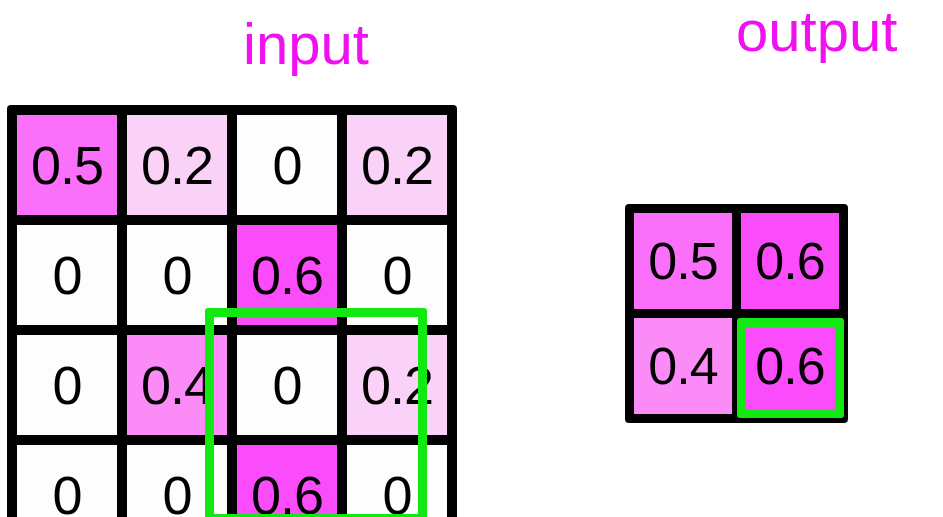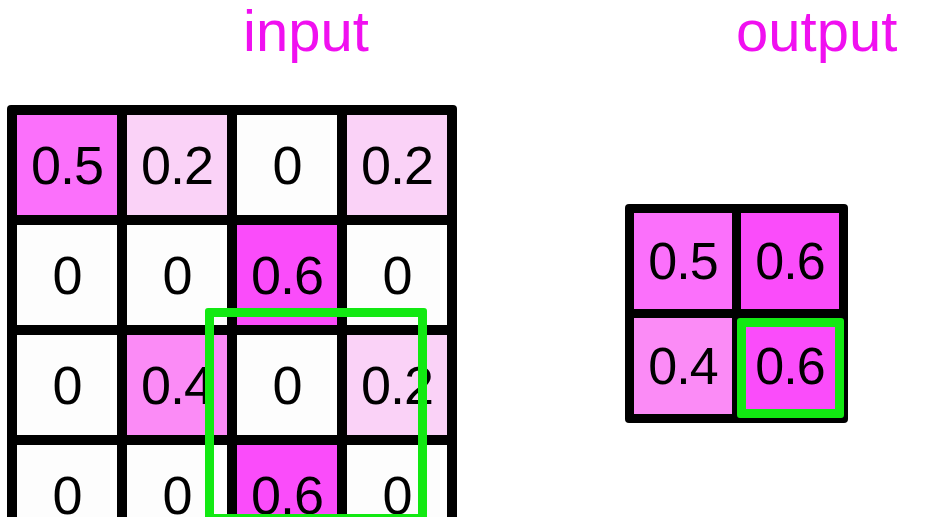--- a/index.html
+++ b/index.html
@@ -16,21 +16,21 @@
   }
 
   .label {
     position: absolute;
     font-size: 58px;
     line-height: 1;
     color: #f010f0;
     white-space: nowrap;
     font-weight: 400;
   }
-  #label-input  { left: 243px; top: 2px; }
+  #label-input  { left: 243px; top: 15px; }
   #label-output { left: 736px; top: 2px; }
 
   
   .grid {
     position: absolute;
     display: grid;
     background: #000000;
     box-sizing: border-box;
   }
 

